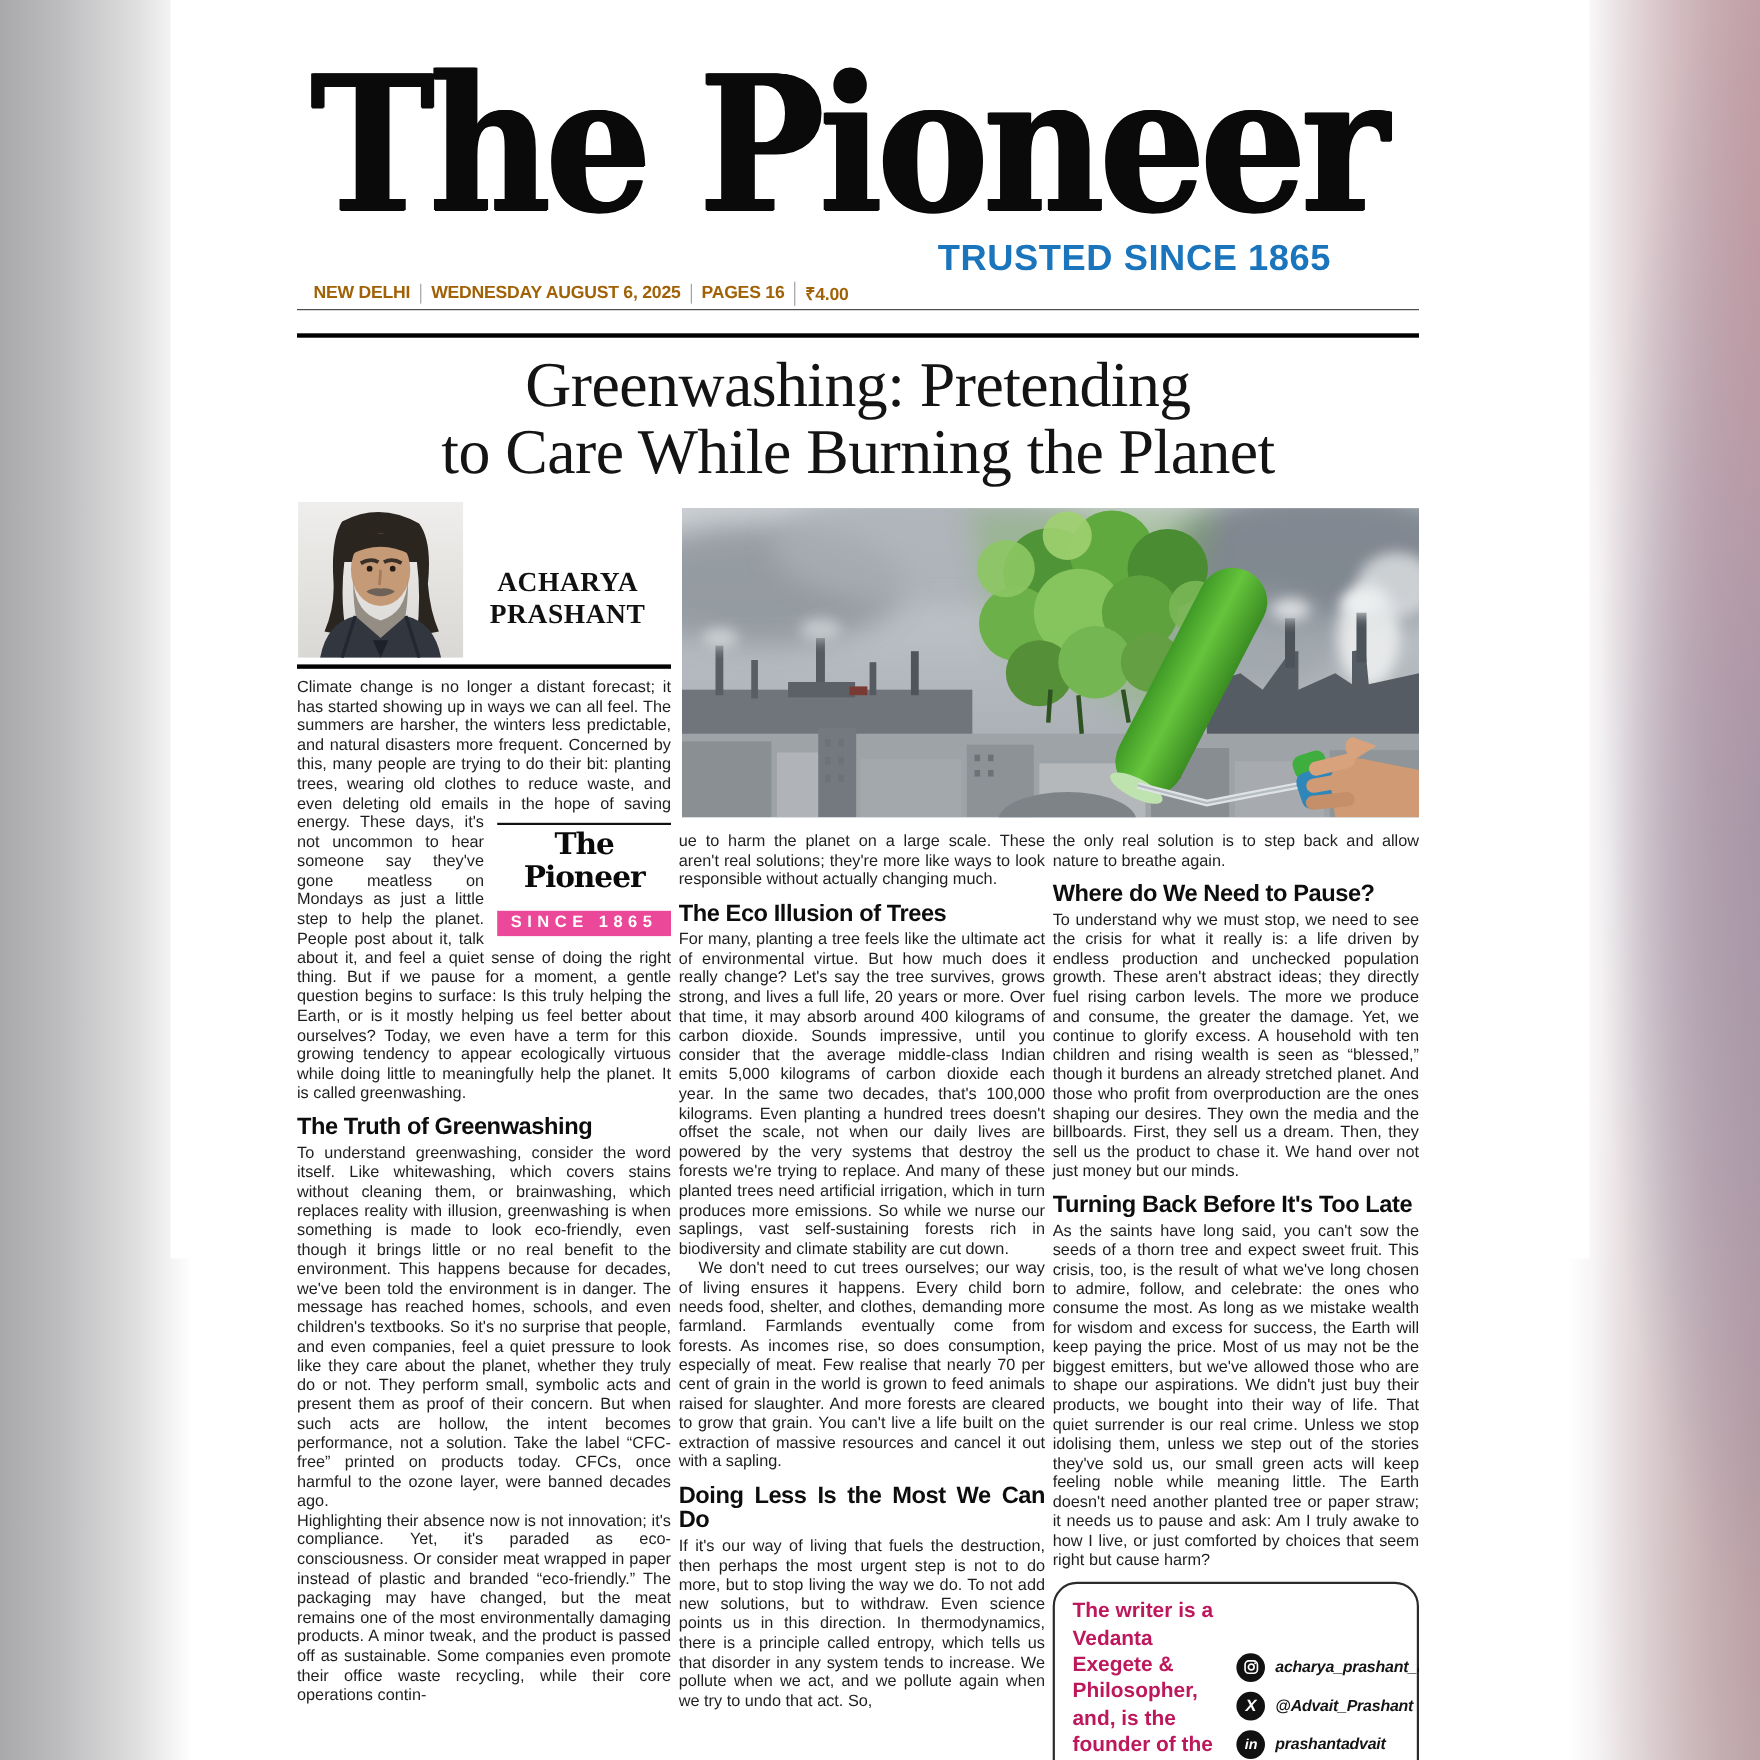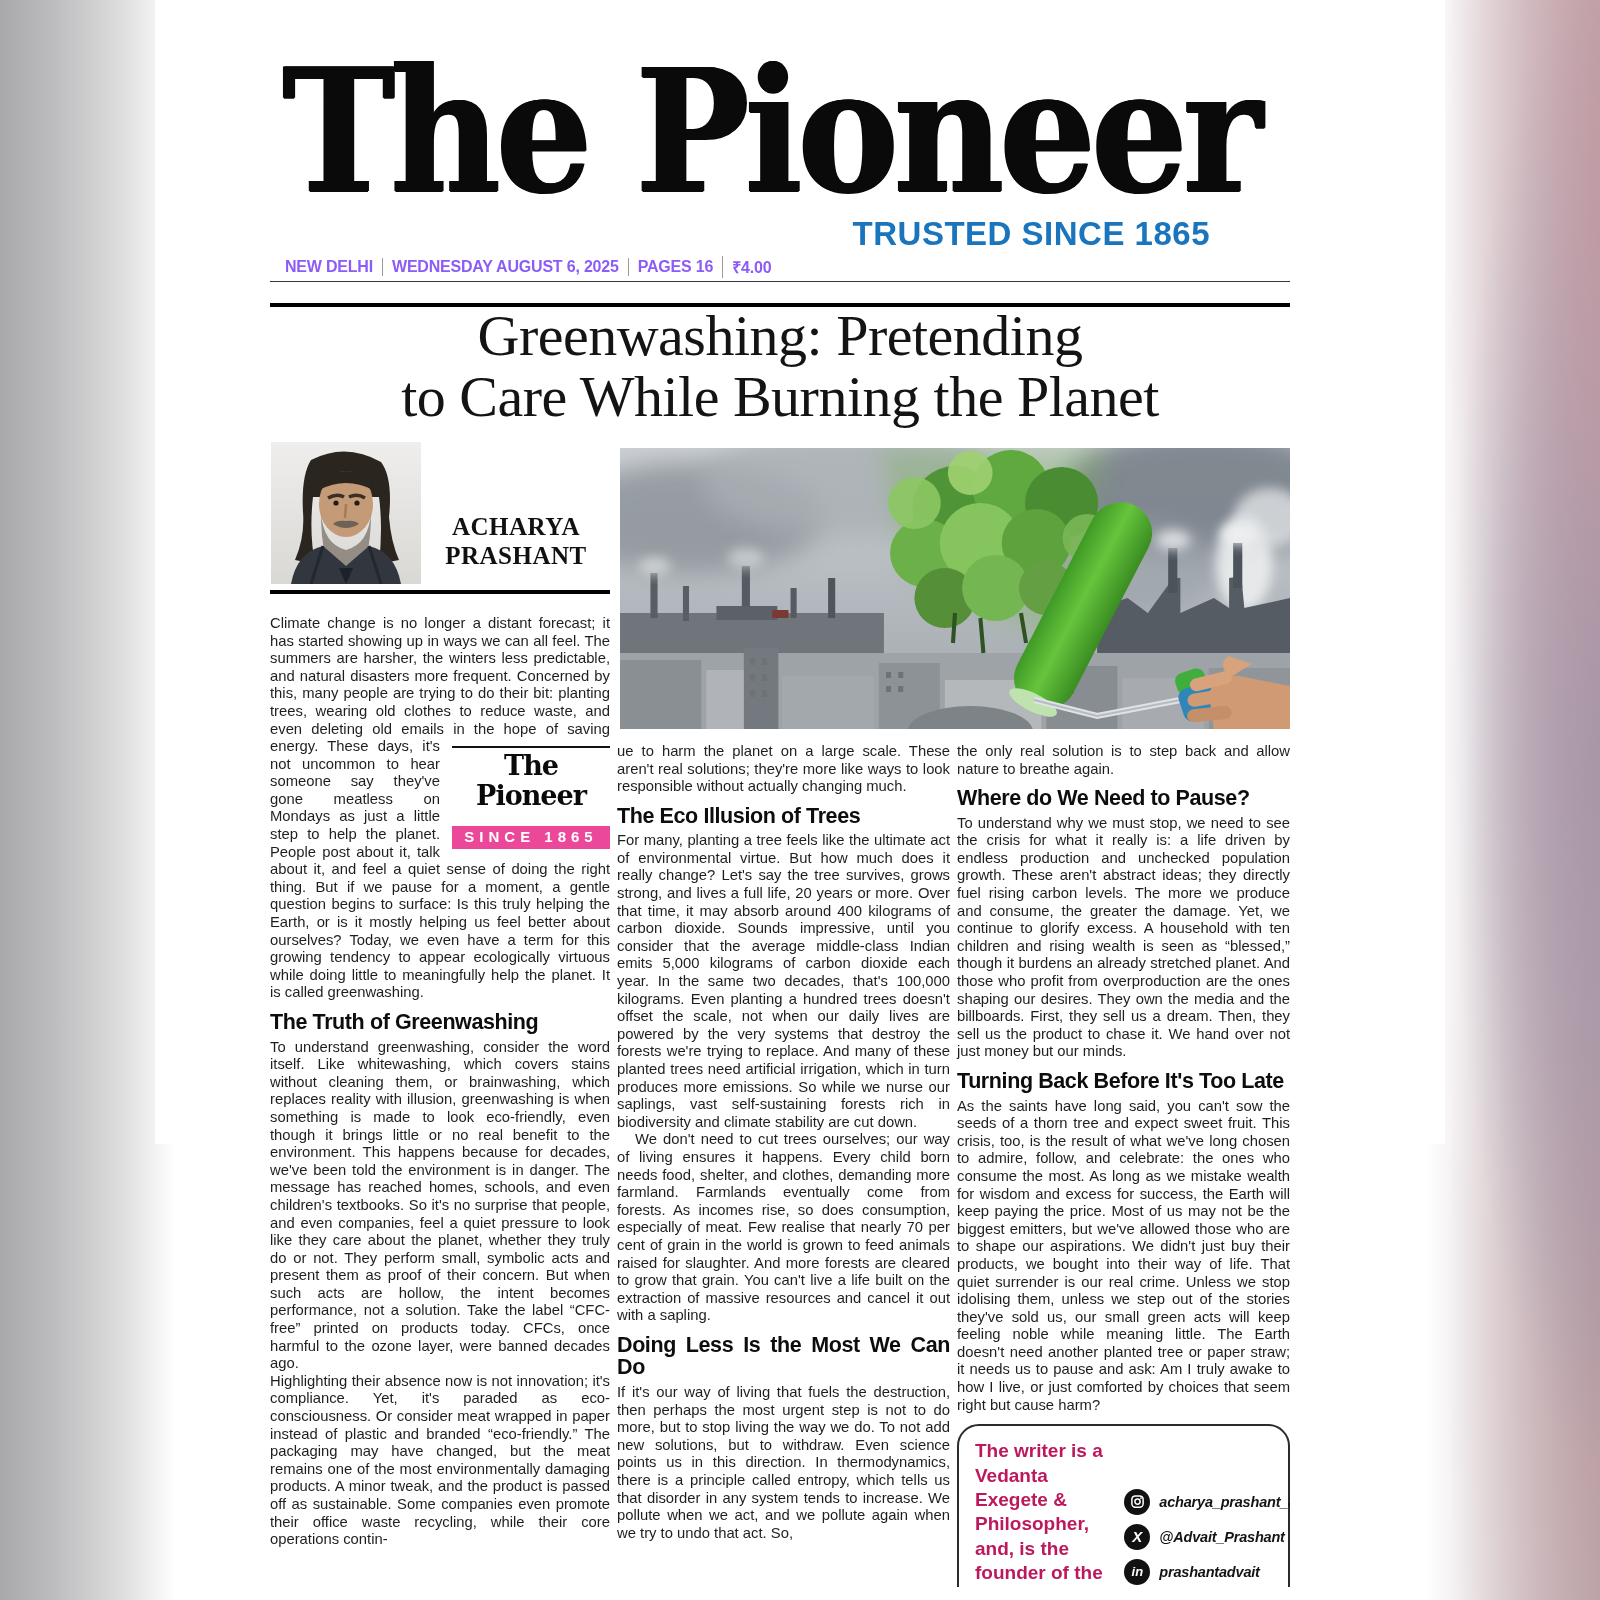--- a/index.html
+++ b/index.html
@@ -36,55 +36,55 @@
     font-size:152px; line-height:1.45; letter-spacing:-5px; color:#0a0a0a;
     transform:scaleY(1.12); transform-origin:top center;
     text-shadow:1px 0 #0a0a0a, -1px 0 #0a0a0a, 0 1px #0a0a0a;
   }
   .tagline{
     position:absolute; right:80px; top:215px;
     font-size:33px; font-weight:bold; letter-spacing:0.5px; color:#1b75bc;
   }
   .dateline{
     position:absolute; left:15px; top:256px;
-    font-size:16px; font-weight:bold; color:#8b5cf6; letter-spacing:-0.2px;
+    font-size:16px; font-weight:bold; color:#a16207; letter-spacing:-0.2px;
     display:flex; align-items:center;
   }
   .dateline span{ padding:0 9px; }
   .dateline span:first-child{ padding-left:0; }
   .dateline span + span{ border-left:1px solid #9a9a9a; }
   .rule-thin{ position:absolute; left:0; top:281px; width:1020px; border-top:1.5px solid #3a3a3a; }
   .publishers{
     position:absolute; left:15px; top:285px; width:1000px;
     display:flex; justify-content:space-between;
     font-size:13px; font-weight:bold; color:#1a1a1a; letter-spacing:-0.2px;
   }
   .rule-thick{ position:absolute; left:0; top:303px; width:1020px; border-top:4px solid #000; }
 
   
   .headline{
-    text-align:center;
+    margin-top:14px; text-align:center;
     font-family:"Liberation Serif", serif; color:#141414;
     font-size:58px; line-height:1.06; letter-spacing:-0.5px; font-weight:500;
   }
 
   
   .main{ position:relative; margin-top:14px; height:1145px; overflow:hidden; }
   .hero{
     position:absolute; left:350px; top:6px; width:670px; height:281px;
     background:#b7bcc0;
   }
   .hero svg{ display:block; width:100%; height:100%; }
 
   .cols{ display:flex; gap:7px; }
   .col{ width:340px; }
   .col2,.col3{ width:333px; padding-top:301px; }
 
   
-  .byline{ height:152px; display:flex; border-bottom:4px solid #000; padding-bottom:5px; margin-bottom:21px; }
+  .byline{ height:152px; display:flex; border-bottom:4px solid #000; padding-bottom:16px; margin-bottom:9px; }
   .portrait{ width:152px; height:142px; flex:0 0 auto; }
   .portrait svg{ display:block; width:100%; height:100%; }
   .author-name{
     flex:1; display:flex; flex-direction:column; justify-content:flex-end;
     align-items:center; padding-bottom:14px;
     font-family:"Liberation Serif", serif; font-weight:bold;
     font-size:25px; line-height:1.18; letter-spacing:0.5px; color:#111;
   }
 
   

